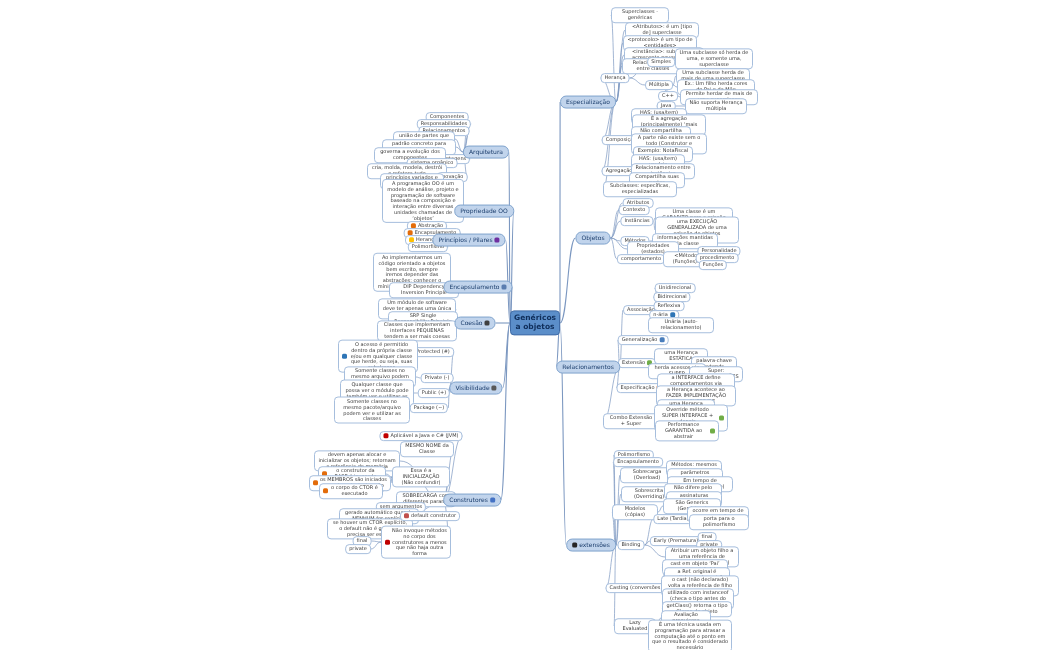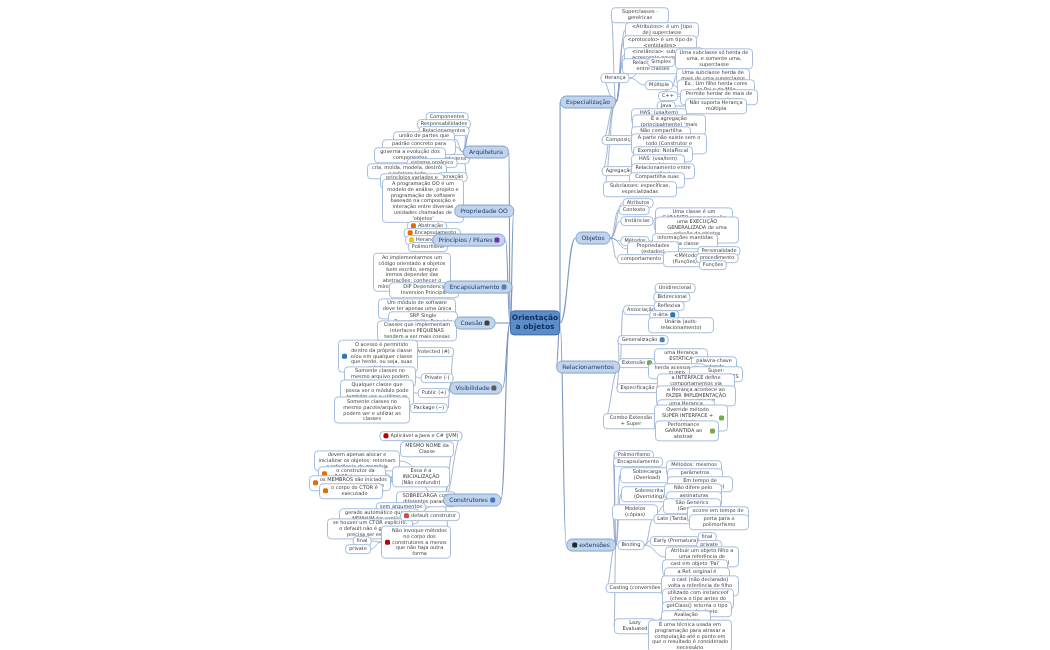--- a/index.html
+++ b/index.html
@@ -166,21 +166,21 @@
       <path d="M 666.4 588.0 C 664.2 588.0, 664.2 567.0, 662.0 567.0" fill="none" stroke="#7b97c0" stroke-width="0.7"></path>
       <path d="M 666.4 588.0 C 665.2 588.0, 665.2 575.0, 664.0 575.0" fill="none" stroke="#7b97c0" stroke-width="0.7"></path>
       <path d="M 666.4 588.0 C 663.7 588.0, 663.7 586.0, 661.0 586.0" fill="none" stroke="#7b97c0" stroke-width="0.7"></path>
       <path d="M 666.4 588.0 C 664.2 588.0, 664.2 599.0, 662.0 599.0" fill="none" stroke="#7b97c0" stroke-width="0.7"></path>
       <path d="M 666.4 588.0 C 664.2 588.0, 664.2 609.0, 662.0 609.0" fill="none" stroke="#7b97c0" stroke-width="0.7"></path>
       <path d="M 615.8 545.0 C 614.9 545.0, 614.9 626.0, 614.0 626.0" fill="none" stroke="#7b97c0" stroke-width="0.7"></path>
       <path d="M 656.0 626.0 C 658.5 626.0, 658.5 618.0, 661.0 618.0" fill="none" stroke="#7b97c0" stroke-width="0.7"></path>
       <path d="M 656.0 626.0 C 652.0 626.0, 652.0 636.0, 648.0 636.0" fill="none" stroke="#7b97c0" stroke-width="0.7"></path>
     </svg>
 <div class="node center" style="left: 535px; top: 323px;">
-      <span>Orientação a objetos</span>
+      <span>Genéricos a objetos</span>
     </div>
     <div class="node branch" style="left: 486px; top: 152px;">
       <span>Arquitetura</span>
     </div>
     <div class="node leaf" style="left: 447px; top: 117px;">
       <span>Componentes</span>
     </div>
     <div class="node leaf" style="left: 444px; top: 124px;">
       <span>Responsabilidades</span>
     </div>

